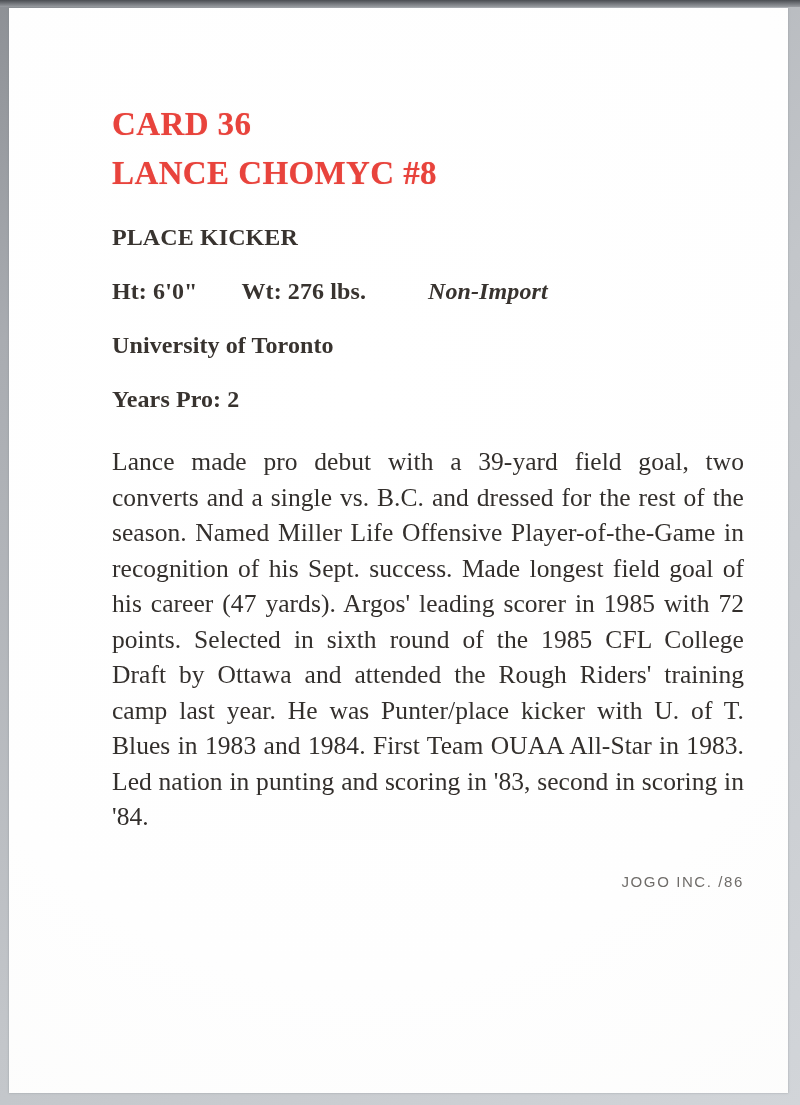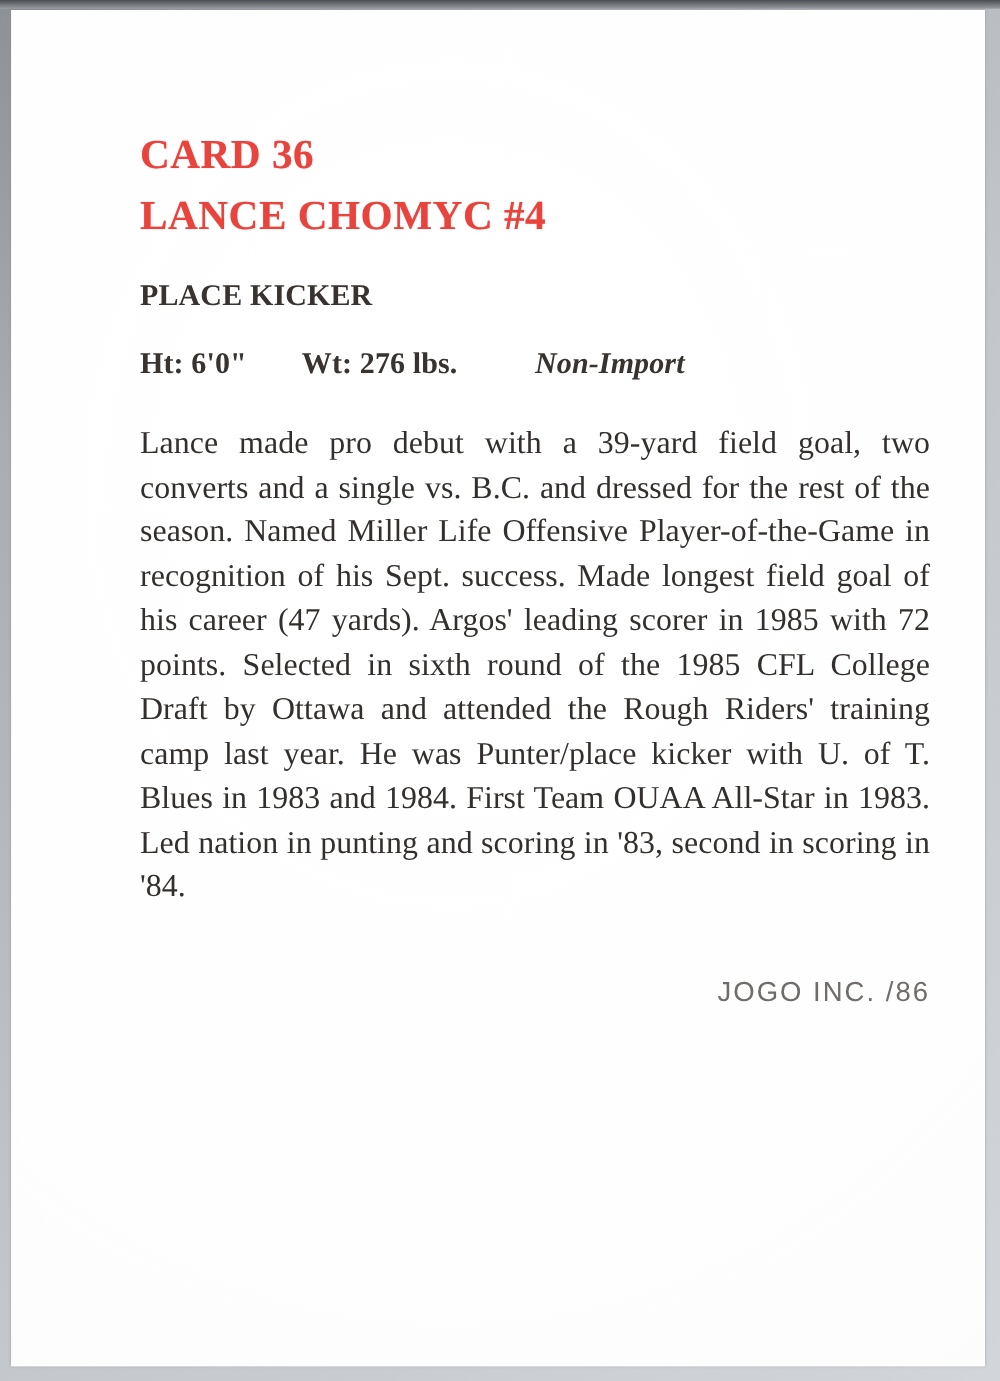--- a/index.html
+++ b/index.html
@@ -114,53 +114,59 @@
     font-size: 25.5px;
     line-height: 35.5px;
     text-align: justify;
     text-justify: inter-word;
     width: 632px;
     letter-spacing: 0.05px;
   }
 
   
   .footer {
-    margin-top: 54px;
+    margin-top: 38px;
     width: 632px;
     text-align: right;
     color: #6f6c69;
     font-family: "Liberation Sans", sans-serif;
-    font-size: 22px;
+    font-size: 15px;
     letter-spacing: 1.6px;
     white-space: nowrap;
   }
 </style>
 </head>
 <body>
 
 <div class="scan-frame">
   <div class="scan-top-shadow"></div>
 
   <div class="card">
     <div class="card-paper"></div>
 
     <div class="card-inner">
       <div class="content">
 
         <div class="headings">
           <div class="heading-line">CARD 36</div>
-          <div class="heading-line">LANCE CHOMYC #4</div>
+          <div class="heading-line">LANCE CHOMYC #8</div>
         </div>
 
         <div class="vitals">
           <div class="vitals-row">
             <span>PLACE KICKER</span>
           </div>
           <div class="vitals-row">
             <span class="vital-ht">Ht: 6'0"</span><span class="vital-wt">Wt: 276 lbs.</span><span class="vital-imp">Non-Import</span>
+          </div>
+          <div class="vitals-row">
+            <span>University of Toronto</span>
+          </div>
+          <div class="vitals-row">
+            <span>Years Pro: 2</span>
           </div>
         </div>
 
         <div class="bio">Lance made pro debut with a 39-yard field goal, two converts and a single vs. B.C. and dressed for the rest of the season. Named Miller Life Offensive Player-of-the-Game in recognition of his Sept. success. Made longest field goal of his career (47 yards). Argos' leading scorer in 1985 with 72 points. Selected in sixth round of the 1985 CFL College Draft by Ottawa and attended the Rough Riders' training camp last year. He was Punter/place kicker with U. of T. Blues in 1983 and 1984. First Team OUAA All-Star in 1983. Led nation in punting and scoring in '83, second in scoring in '84.</div>
 
         <div class="footer">JOGO INC. /86</div>
 
       </div>
     </div>
   </div>

